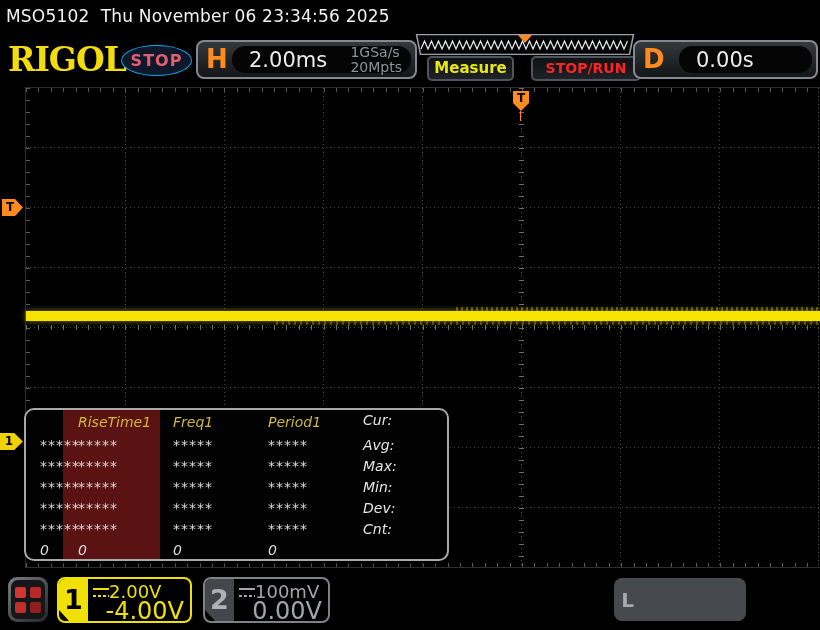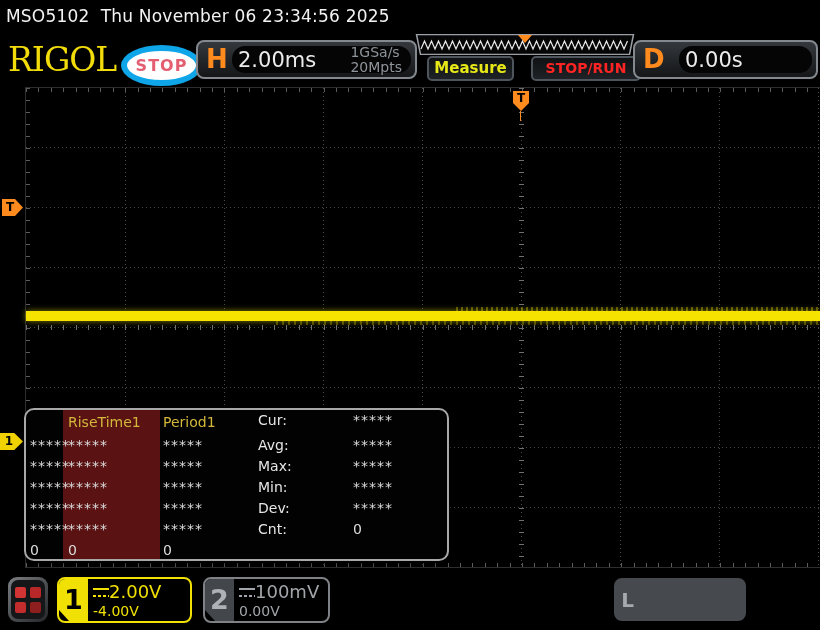--- a/index.html
+++ b/index.html
@@ -3,34 +3,34 @@
 <meta charset="utf-8">
 <style>
   html,body{margin:0;padding:0;background:#000;}
   #screen{position:relative;width:820px;height:630px;background:#000;overflow:hidden;
           font-family:"DejaVu Sans","Liberation Sans",sans-serif;}
   
   .titlebar{position:absolute;left:0;top:0;width:820px;height:32px;}
   .titlebar span{position:absolute;left:6px;top:6px;font-size:17px;color:#f2f2f2;letter-spacing:.2px;white-space:pre;}
   
   .logo{position:absolute;left:8px;top:40px;font-family:"DejaVu Serif","Liberation Serif",serif;
-        font-weight:normal;font-size:33px;color:#f2dc0a;letter-spacing:-1px;}
-  .stop-oval{position:absolute;left:121px;top:45px;width:69px;height:29px;background:#ffffff;
-        border:6px solid #0ea5e9;border-radius:50%;color:#e45e72;font-weight:bold;font-size:16px;
+        font-weight:bold;font-size:33px;color:#f2dc0a;letter-spacing:-1px;}
+  .stop-oval{position:absolute;left:121px;top:45px;width:69px;height:29px;background:#0f172a;
+        border:1px solid #0ea5e9;border-radius:50%;color:#e45e72;font-weight:bold;font-size:16px;
         text-align:center;line-height:29px;letter-spacing:1px;}
   .hdr-box{position:absolute;top:40px;height:39px;background:linear-gradient(#34383c,#141618);
         border:2px solid #83898f;border-radius:8px;box-sizing:border-box;}
   #hbox{left:196px;width:221px;}
   #dbox{left:633px;width:185px;}
   .hdr-letter{position:absolute;left:8px;top:2px;font-size:26px;font-weight:bold;color:#ff8b1f;}
   .hdr-inner{position:absolute;top:4px;bottom:4px;right:4px;background:#050505;border-radius:13px;
         display:flex;align-items:center;}
   #hbox .hdr-inner{left:34px;}
   #dbox .hdr-inner{left:44px;}
-  .tb-main{margin-left:6px;font-size:21px;color:#ececec;}
+  .tb-main{margin-left:17px;font-size:21px;color:#ececec;}
   .rate-stack{margin-left:auto;margin-right:9px;text-align:left;font-size:14px;color:#8e949a;line-height:15px;}
   .hdr-btn{position:absolute;top:56px;height:25px;background:linear-gradient(#101214,#1e2226);
         border:2px solid #4e555c;border-radius:5px;box-sizing:border-box;text-align:center;
         font-weight:bold;line-height:21px;}
   #btn-measure{left:427px;width:87px;color:#e8e818;font-size:15px;}
   #btn-stoprun{left:531px;width:110px;color:#ff2424;font-size:14px;}
   #membar{position:absolute;left:413px;top:34px;}
   
   #grat{position:absolute;left:25px;top:87px;width:794px;height:479px;
         border-left:1px solid #2e2e2e;border-top:1px solid #2e2e2e;border-bottom:1px solid #2e2e2e;}
@@ -62,42 +62,42 @@
   .side-marker{position:absolute;color:#000;font-weight:bold;font-size:12px;
         clip-path:polygon(0 0,62% 0,100% 50%,62% 100%,0 100%);text-align:center;line-height:16px;}
   #mark-trig{left:2px;top:199px;width:21px;height:17px;background:#ff8b1f;padding-right:5px;box-sizing:border-box;}
   #mark-ch1{left:0;top:433px;width:23px;height:17px;background:#f0d203;padding-right:5px;box-sizing:border-box;}
   
   #mtable{position:absolute;left:24px;top:408px;width:425px;height:153px;background:#020202;
         border:2px solid #a8a8a8;border-radius:10px;box-sizing:border-box;overflow:hidden;
         box-shadow:2px 2px 5px rgba(0,0,0,.8);}
   #mtable .redcol{position:absolute;left:37px;top:0;bottom:0;width:97px;background:#5a1212;}
   #mtable .tgrid{position:relative;display:grid;grid-template-columns:38px 95px 95px 95px 95px;
-        padding-left:4px;}
+        padding-left:14px;font-style:italic;}
   #mtable .th{color:#d2b83c;font-size:14px;line-height:25px;height:25px;}
   #mtable .rl{color:#e6e6e6;font-size:14px;line-height:21px;height:21px;}
   #mtable .tv{color:#dcdcdc;font-size:14px;line-height:21px;height:21px;letter-spacing:1px;}
   
   .menu-ico{position:absolute;left:8px;top:577px;width:40px;height:45px;border-radius:9px;
         background:linear-gradient(135deg,#7a7e82,#232527);padding:3px;box-sizing:border-box;}
   .menu-ico .inner{width:100%;height:100%;background:#141618;border-radius:7px;display:grid;
         grid-template-columns:11px 11px;grid-template-rows:11px 11px;gap:4px;place-content:center;}
   .menu-ico .sq{border-radius:2px;}
   .sq1{background:#d23434;} .sq2{background:#b82828;} .sq3{background:#c22c2c;} .sq4{background:#8f1f1f;}
   .ch-badge{position:absolute;top:577px;height:46px;border-radius:8px;box-sizing:border-box;
         background:#000;display:flex;overflow:hidden;}
   #ch1{left:57px;width:135px;border:2px solid #f0e003;color:#f0e003;}
   #ch2{left:203px;width:127px;border:2px solid #7e8286;color:#a2a6aa;}
   .ch-num{width:29px;font-size:27px;font-weight:bold;text-align:center;line-height:42px;
         clip-path:polygon(0 0,100% 0,100% 100%,10px 100%,0 calc(100% - 11px));}
   #ch1 .ch-num{background:#f0e003;color:#000;}
   #ch2 .ch-num{background:#43474b;color:#aeb2b6;}
   .ch-content{flex:1;padding:3px 6px 3px 5px;}
   .ch-row1{display:flex;align-items:center;font-size:18px;height:20px;line-height:20px;}
-  .ch-row2{font-size:14px;height:19px;line-height:19px;}
+  .ch-row2{text-align:right;font-size:24px;height:19px;line-height:19px;}
   .dc-ico{width:16px;height:10px;background-repeat:no-repeat;
         background-image:linear-gradient(currentColor,currentColor),
           repeating-linear-gradient(90deg,currentColor 0 3px,transparent 3px 5px);
         background-size:100% 2px,100% 2px;background-position:0 1px,0 8px;}
   #la-badge{position:absolute;left:614px;top:578px;width:132px;height:43px;background:#46494d;
         border-radius:8px;display:flex;align-items:center;box-sizing:border-box;}
   #la-badge .la-l{width:27px;text-align:center;color:#a6aaae;font-size:20px;font-weight:bold;}
   #la-badge .la-digits{flex:1;background:#060606;border-radius:6px;margin:2px 4px 2px 0;
         padding:3px 0 3px 8px;}
   #la-badge .la-row{font-size:11.5px;color:#b6b6b6;line-height:16px;white-space:pre;}
@@ -168,20 +168,21 @@
   </div>
 
   <div class="side-marker" id="mark-trig">T</div>
   <div class="side-marker" id="mark-ch1">1</div>
 
   <div id="mtable">
     <div class="redcol"></div>
     <div class="tgrid">
       <div class="th"></div>
       <div class="th">RiseTime1</div>
+      <div class="th">Freq1</div>
       <div class="th">Period1</div>
 
       <div class="rl">Cur:</div>
       <div class="tv">*****</div>
       <div class="tv">*****</div>
       <div class="tv">*****</div>
       <div class="tv">*****</div>
 
       <div class="rl">Avg:</div>
       <div class="tv">*****</div>

